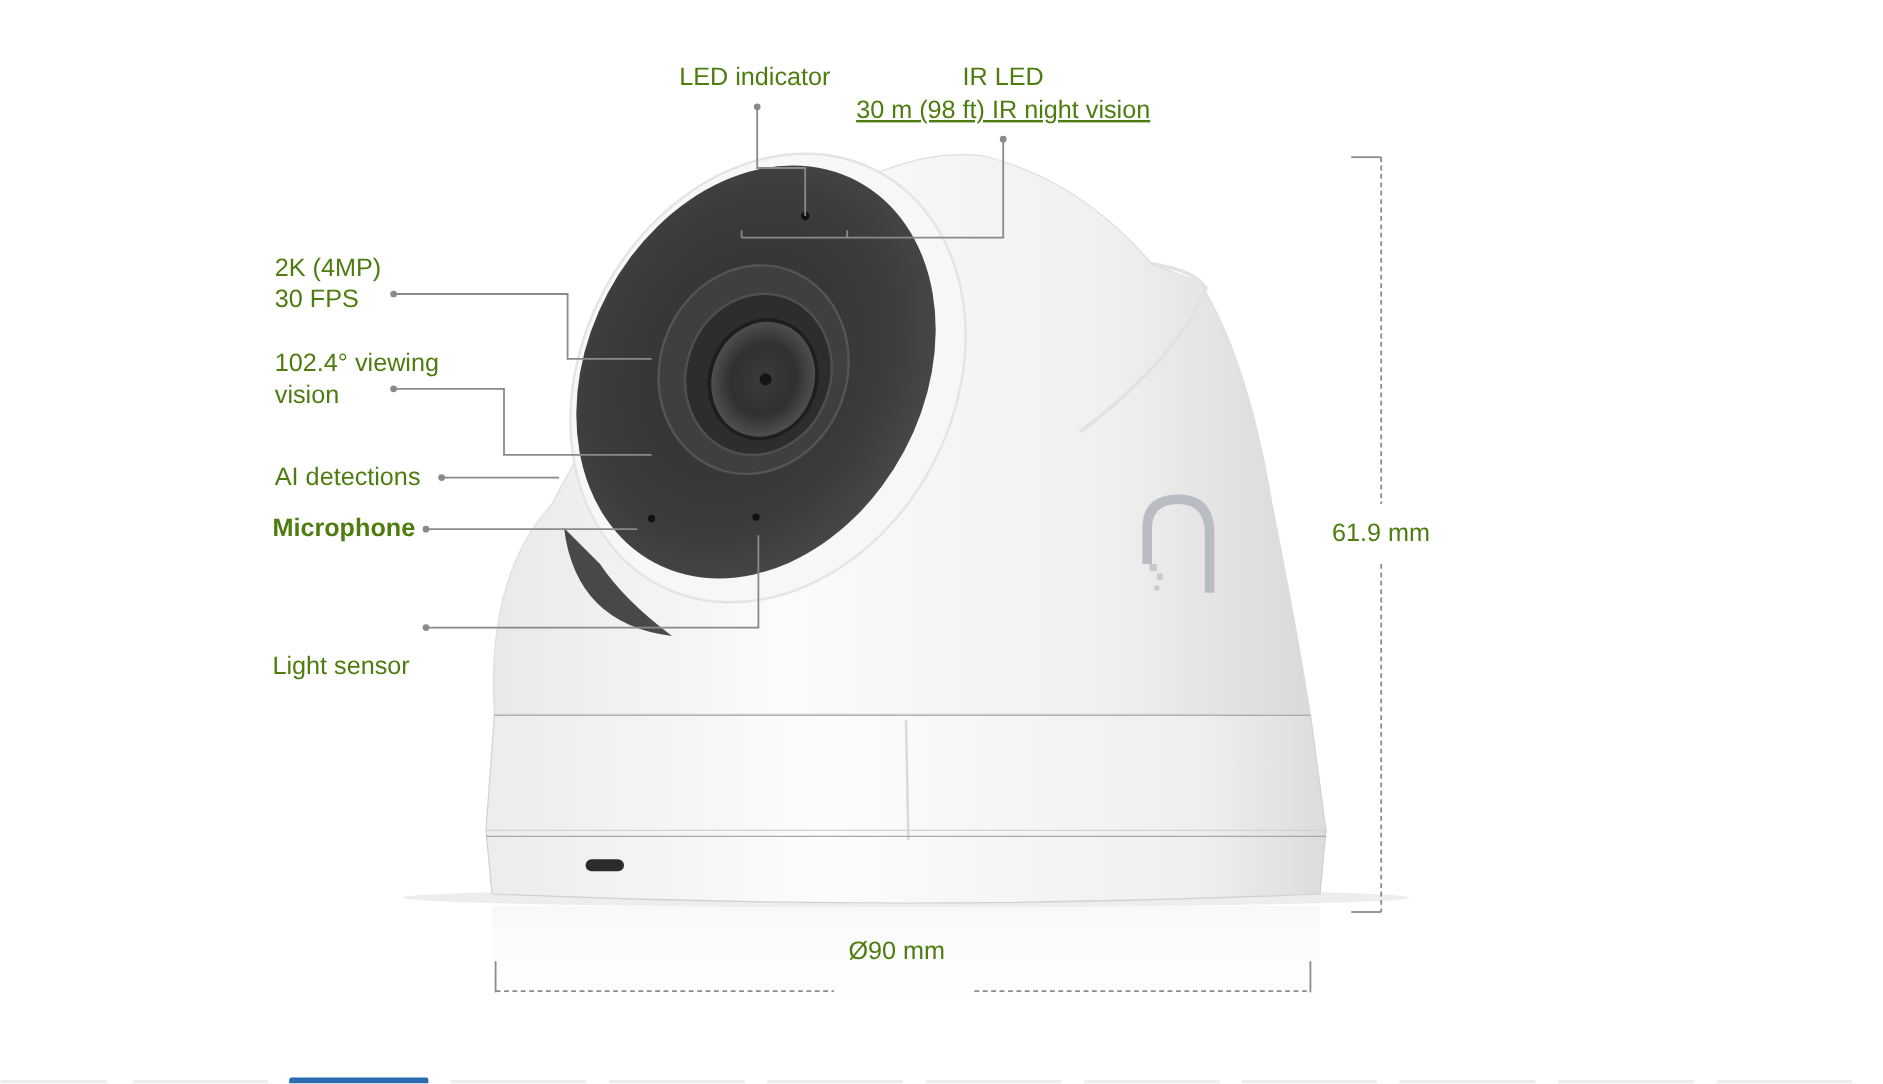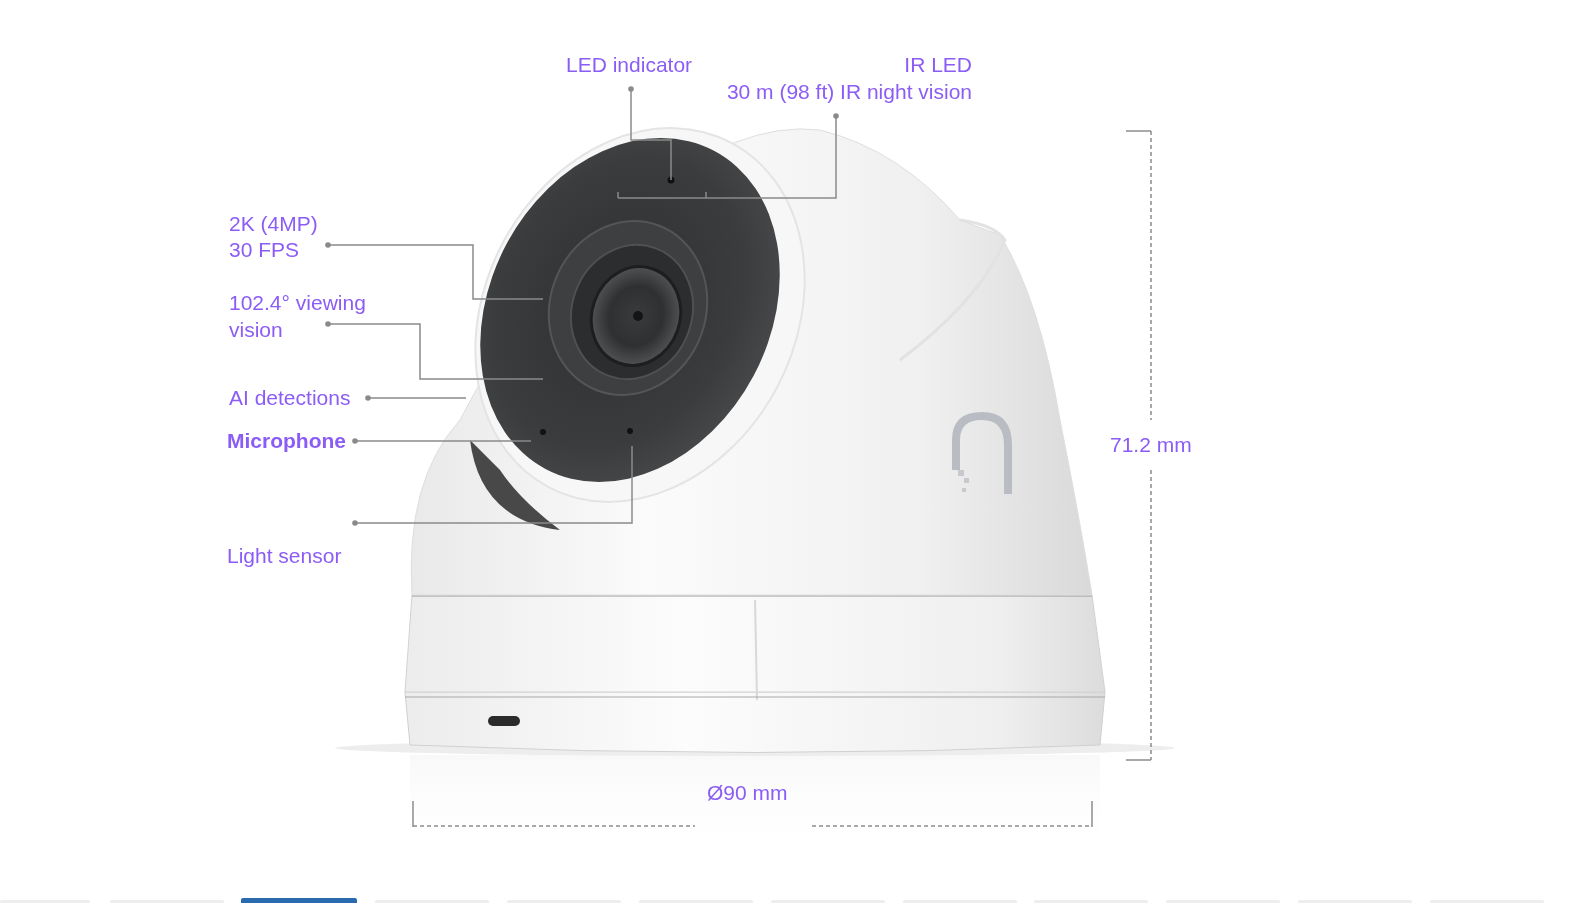--- a/index.html
+++ b/index.html
@@ -1,21 +1,21 @@
 <!DOCTYPE html>
 <html><head>
 <meta charset="utf-8">
 <style>
   html, body { margin:0; padding:0; }
   body { width:1569px; height:903px; background:#ffffff; position:relative; overflow:hidden;
          font-family:"Liberation Sans","DejaVu Sans",sans-serif; color:#4a4a4a; }
   .stage { position:absolute; left:0; top:0; width:1569px; height:903px; }
   svg.art { position:absolute; left:0; top:0; }
-  .label { position:absolute; font-size:21px; line-height:26px; color:#8b5cf6; white-space:nowrap; }
-  .label.center { text-align:right; }
+  .label { position:absolute; font-size:21px; line-height:26px; color:#4d7c0f; white-space:nowrap; }
+  .label.center { text-align:center; }
   .thumbs { position:absolute; left:0; top:898px; width:1569px; height:5px; }
   .thumb { position:absolute; top:2px; height:3px; background:#eeeeee; border-radius:2px 2px 0 0; }
   .thumb.active { background:#2a6bb0; top:0; height:5px; }
 </style>
 </head>
 <body>
 
 <div class="stage">
 
   <svg class="art" width="1569" height="903" viewBox="0 0 1569 903">
@@ -124,33 +124,33 @@
     <g stroke="#8c8c8c" stroke-width="1.5" fill="none">
       <line x1="413" y1="801" x2="413" y2="827"></line>
       <line x1="413" y1="826" x2="695" y2="826" stroke-dasharray="4,3"></line>
       <line x1="812" y1="826" x2="1092" y2="826" stroke-dasharray="4,3"></line>
       <line x1="1092" y1="801" x2="1092" y2="827"></line>
     </g>
   </svg>
 
   <div class="label" style="left:566px;top:52px;">LED indicator</div>
   <div class="label center" style="left:700px;top:52px;width:272px;">IR LED</div>
-  <div class="label center" style="left:700px;top:79px;width:272px;">30 m (98 ft) IR night vision</div>
+  <div class="label center" style="left:700px;top:79px;width:272px;text-decoration:underline;">30 m (98 ft) IR night vision</div>
 
   <div class="label" style="left:229px;top:211px;">2K (4MP)</div>
   <div class="label" style="left:229px;top:237px;">30 FPS</div>
 
   <div class="label" style="left:229px;top:290px;">102.4° viewing</div>
   <div class="label" style="left:229px;top:317px;">vision</div>
 
   <div class="label" style="left:229px;top:385px;">AI detections</div>
   <div class="label" style="left:227px;top:428px;font-weight:bold;">Microphone</div>
   <div class="label" style="left:227px;top:508px;margin-top:35px;">Light sensor</div>
 
-  <div class="label" style="left:1110px;top:432px;">71.2 mm</div>
+  <div class="label" style="left:1110px;top:432px;">61.9 mm</div>
   <div class="label" style="left:707px;top:780px;">Ø90 mm</div>
 
   <div class="thumbs">
     <div class="thumb" style="left:0px;width:90px;"></div>
     <div class="thumb" style="left:110px;width:114px;"></div>
     <div class="thumb active" style="left:241px;width:116px;"></div>
     <div class="thumb" style="left:375px;width:114px;"></div>
     <div class="thumb" style="left:507px;width:114px;"></div>
     <div class="thumb" style="left:639px;width:114px;"></div>
     <div class="thumb" style="left:771px;width:114px;"></div>

